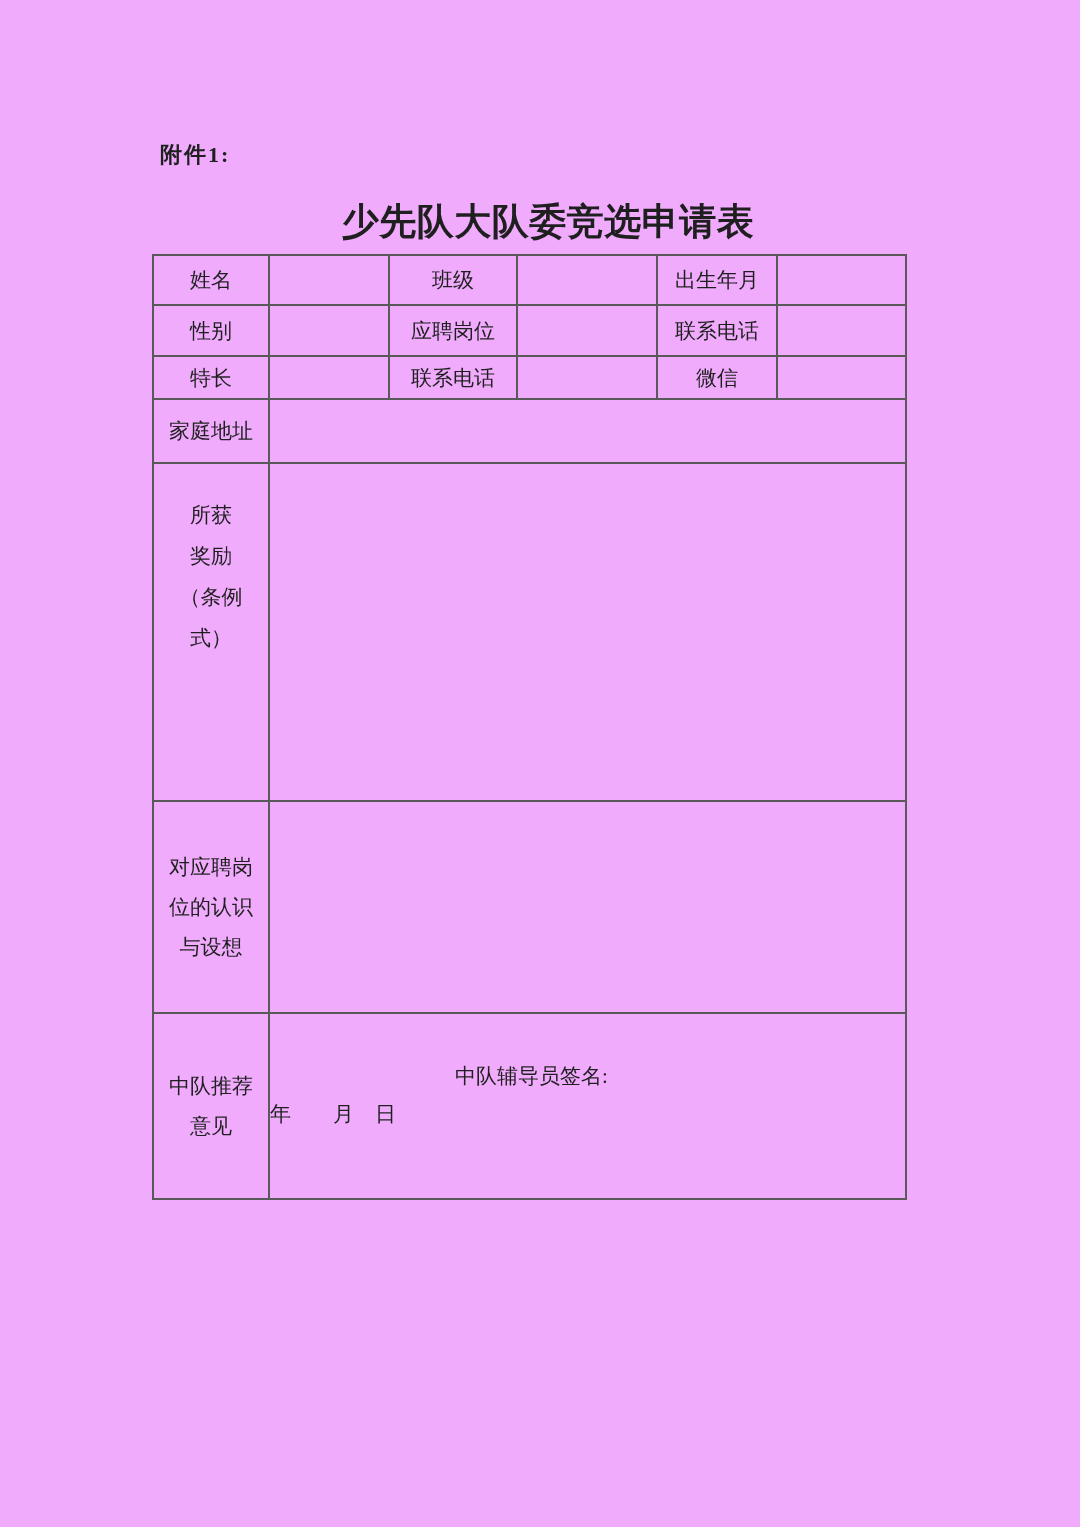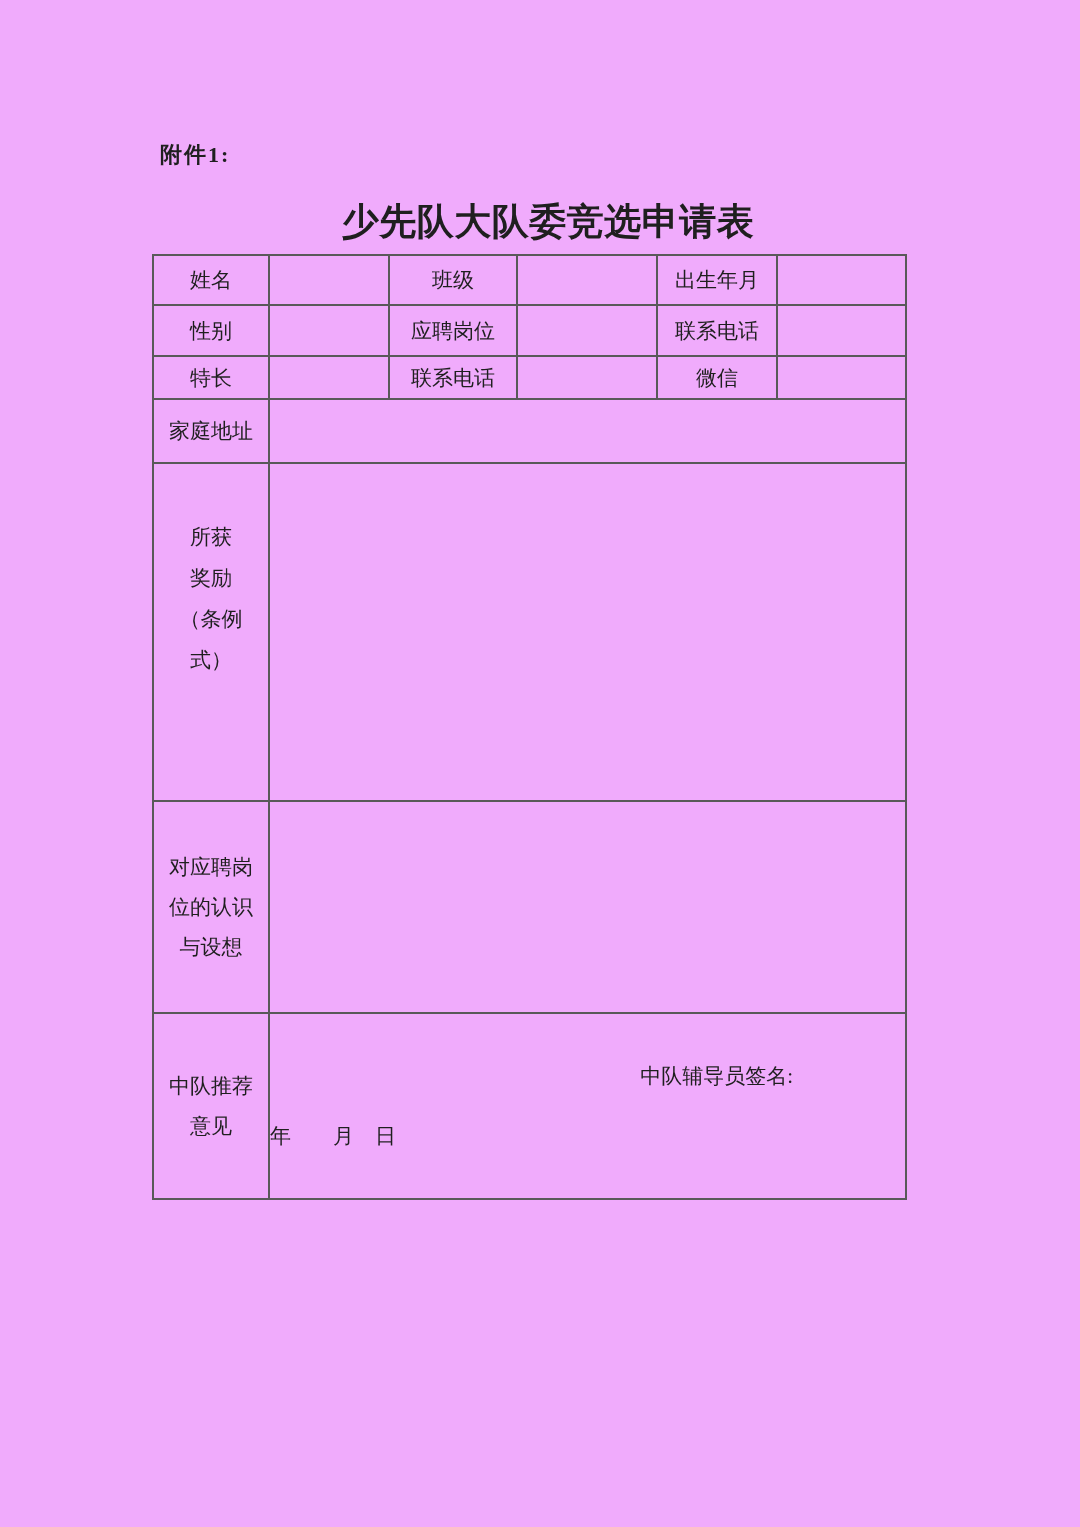--- a/index.html
+++ b/index.html
@@ -58,38 +58,38 @@
   tr.r1 { height: 50px; }
   tr.r2 { height: 51px; }
   tr.r3 { height: 43px; }
   tr.r4 { height: 64px; }
   tr.r5 { height: 338px; }
   tr.r6 { height: 212px; }
   tr.r7 { height: 186px; }
 
   td.awards-lbl {
     vertical-align: top;
-    padding-top: 53px;
+    padding-top: 31px;
     line-height: 41px;
   }
   td.position-lbl {
     line-height: 40px;
   }
   td.rec-lbl {
     line-height: 40px;
   }
   td.rec-val {
     vertical-align: top;
     padding-top: 49px;
   }
   .sig-line {
-    text-align: right;
+    text-align: center;
     padding-right: 112px;
     line-height: 26px;
-    margin-bottom: 34px;
+    margin-bottom: 12px;
     white-space: pre;
   }
   .date-line {
     text-align: left;
     padding-right: 94px;
     line-height: 26px;
     white-space: pre;
   }
 </style>
 </head>

